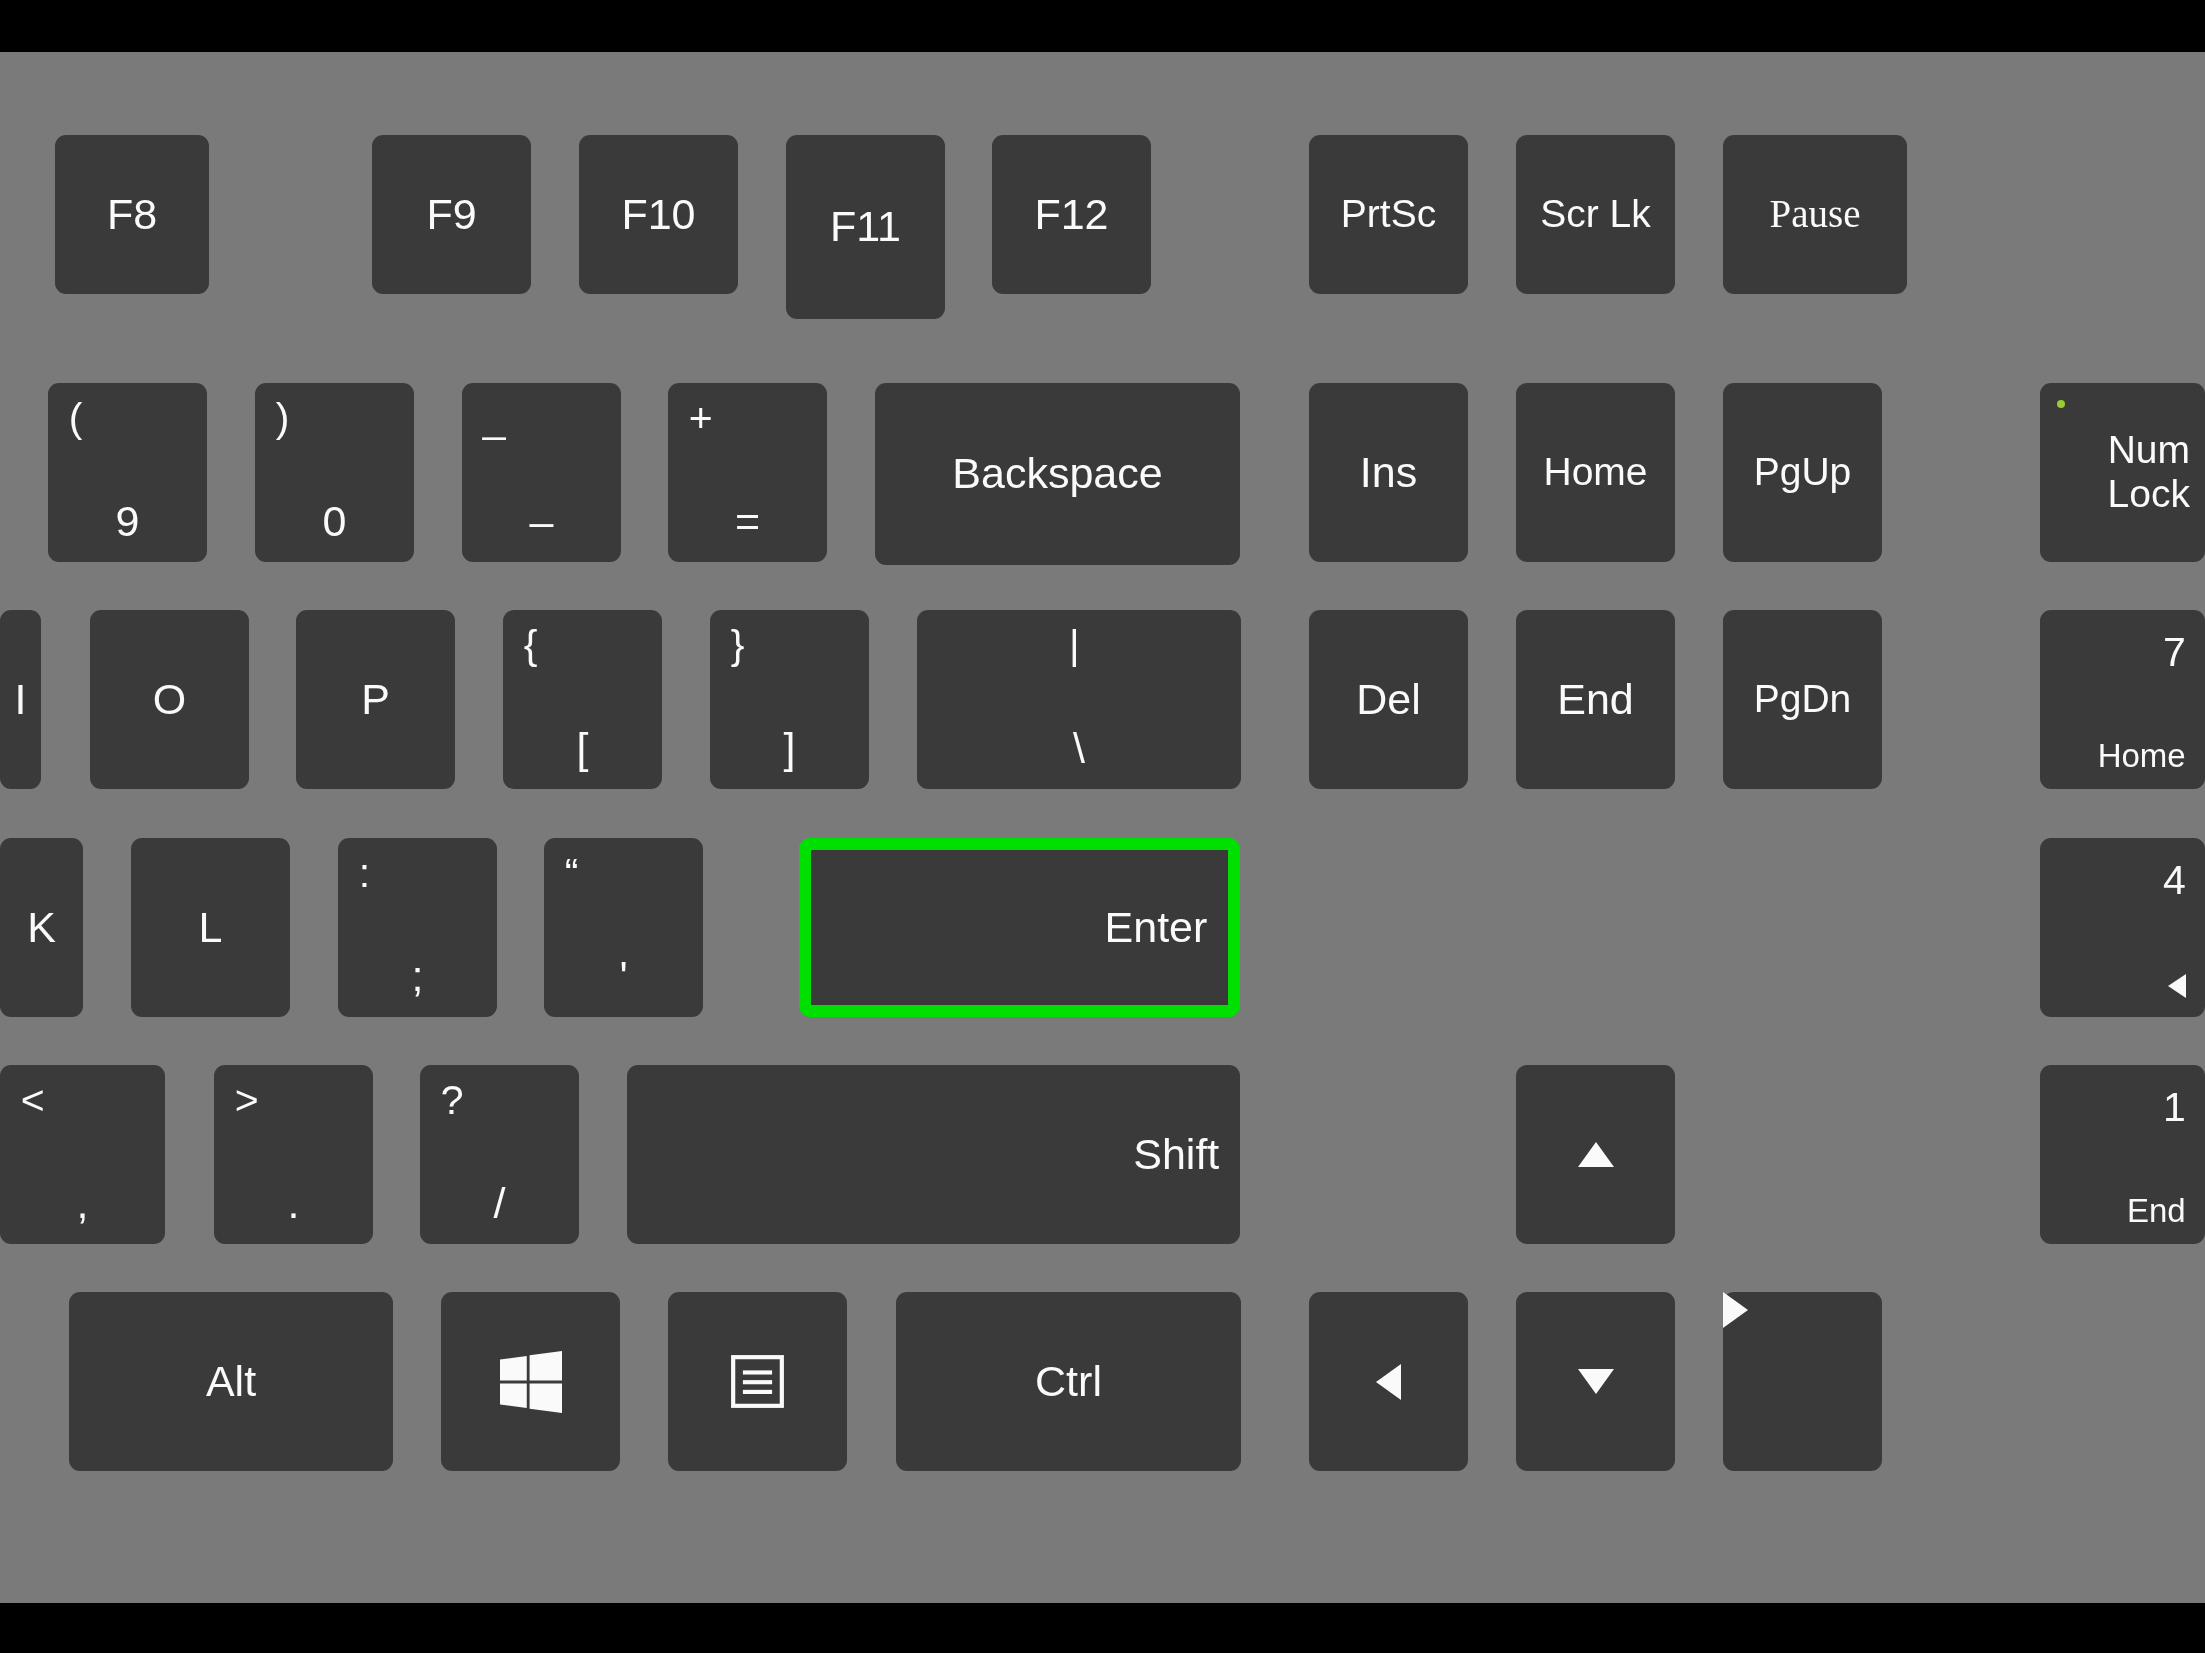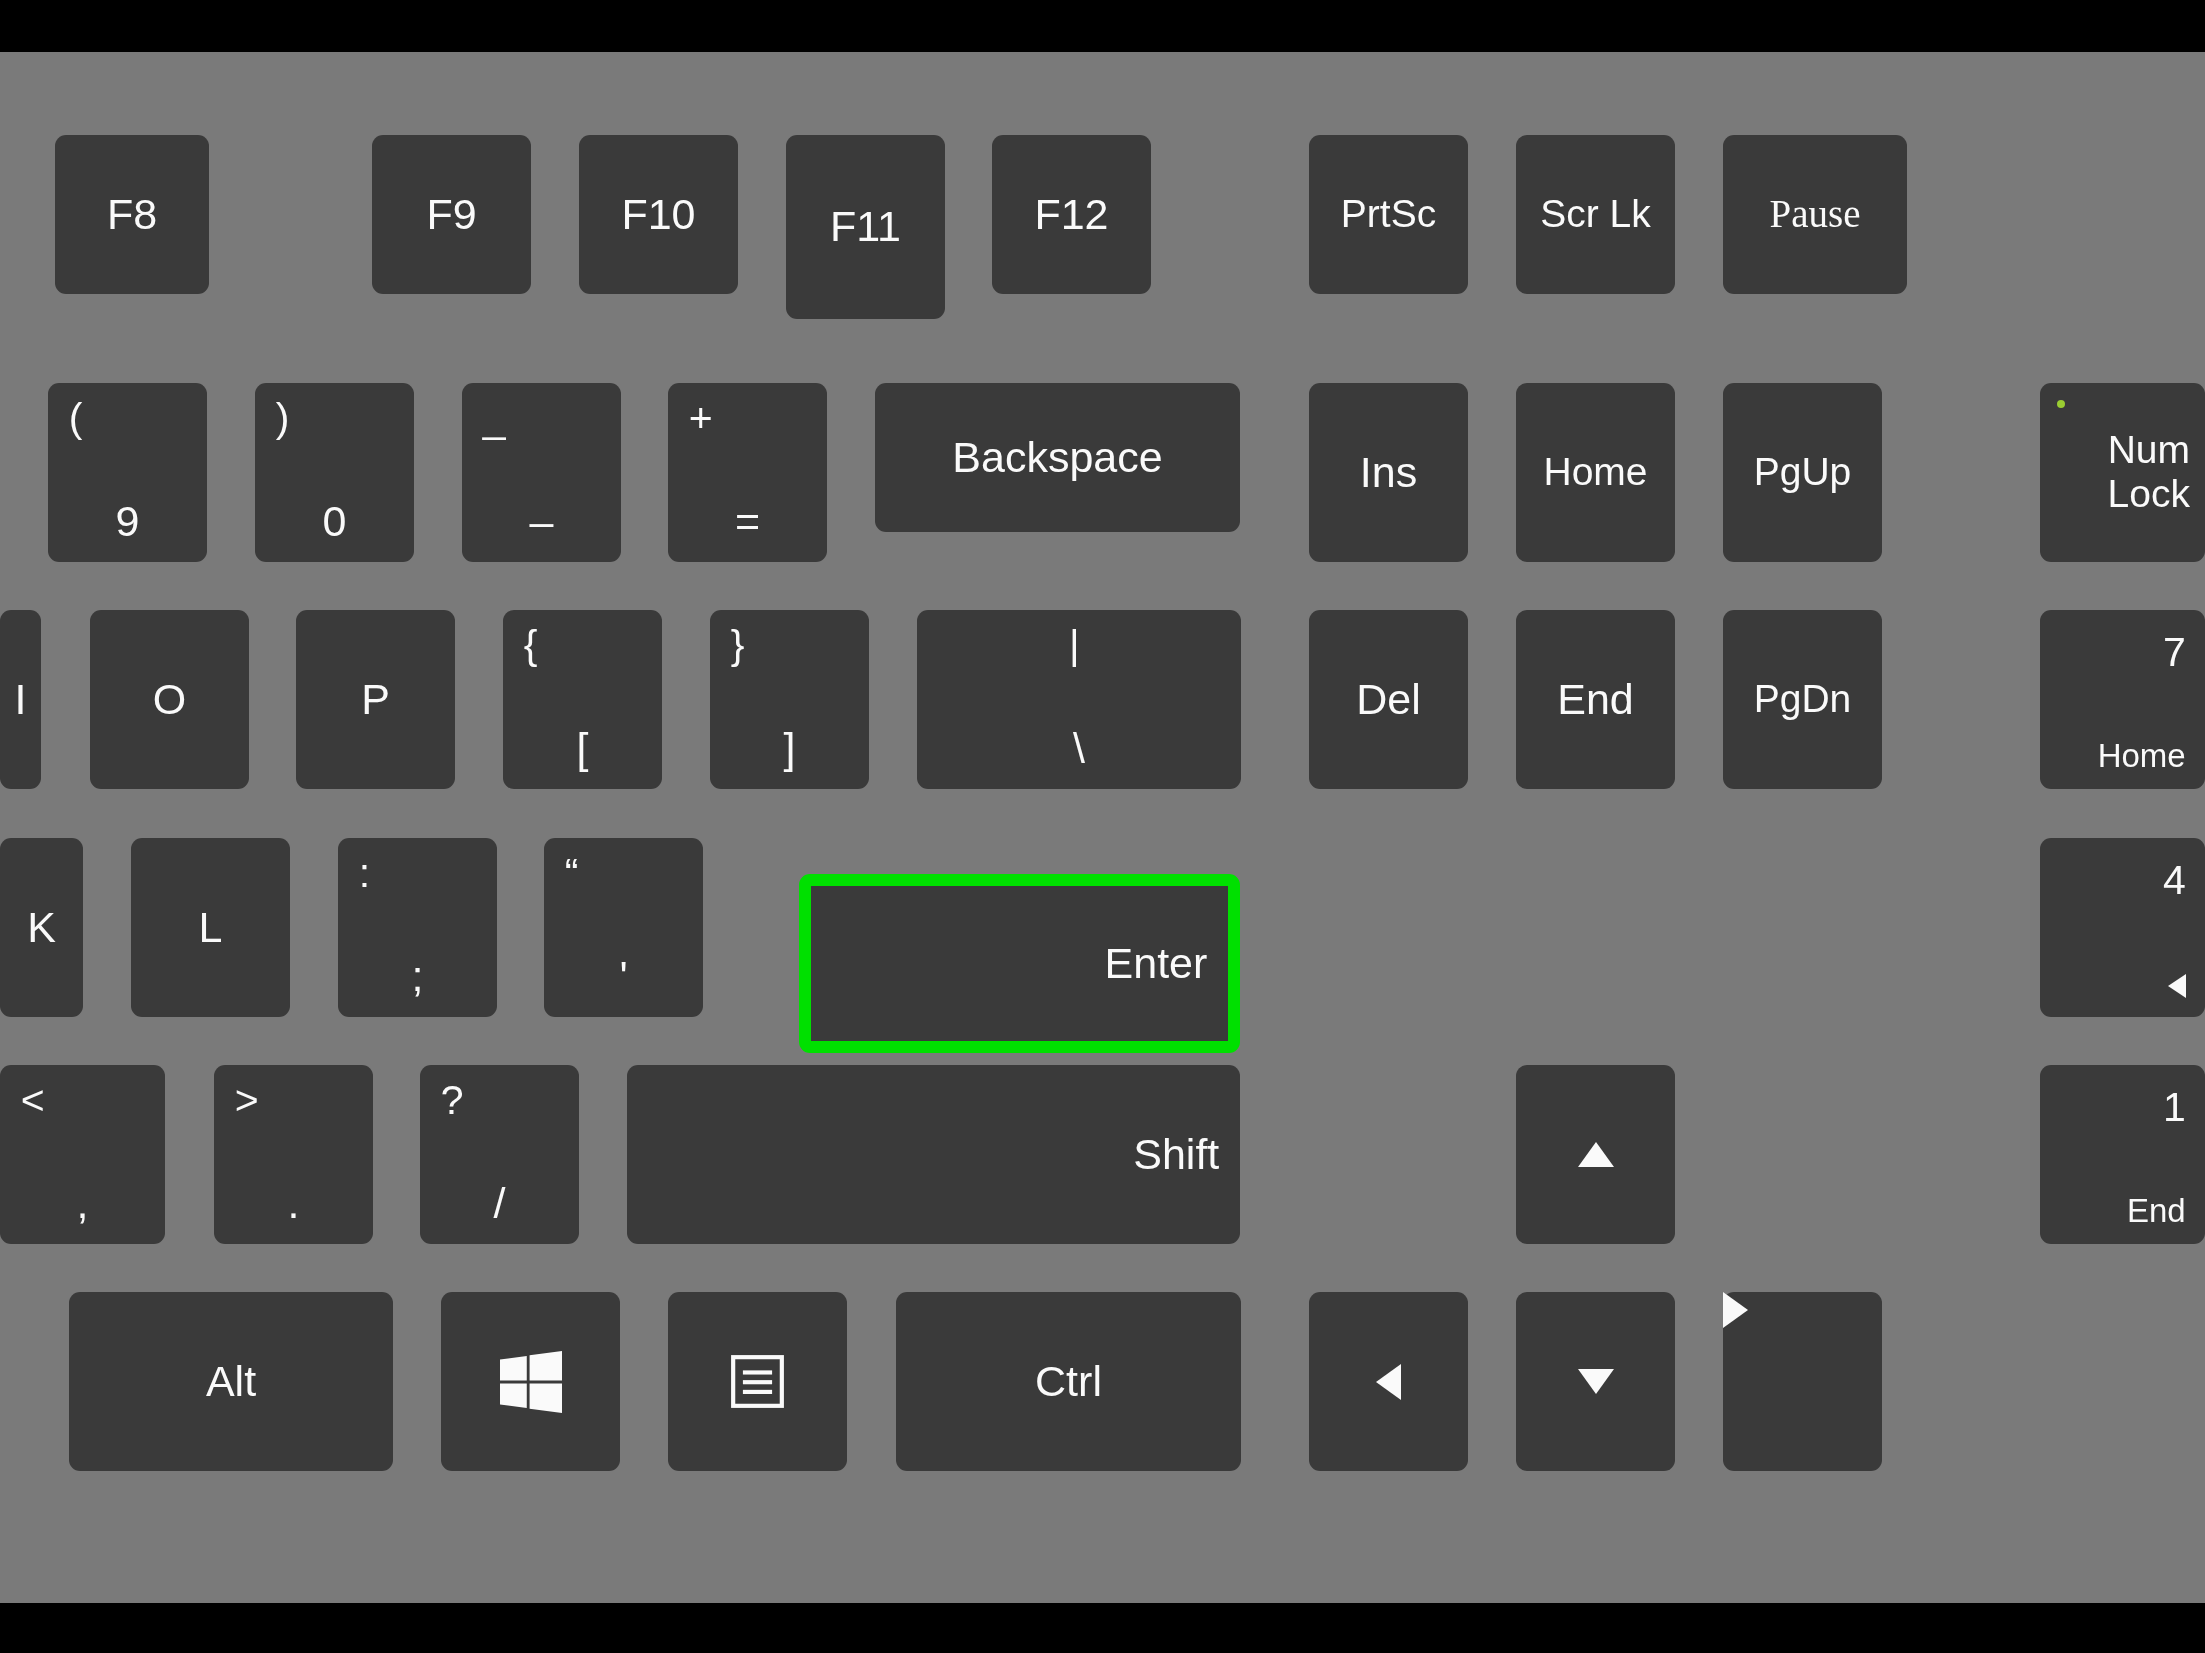--- a/index.html
+++ b/index.html
@@ -174,21 +174,21 @@
     <div class="lower">0</div>
   </div>
   <div class="key" style="left:462px; top:331px; width:159px; height:179px;">
     <div class="upper">_</div>
     <div class="lower">–</div>
   </div>
   <div class="key" style="left:668px; top:331px; width:159px; height:179px;">
     <div class="upper">+</div>
     <div class="lower">=</div>
   </div>
-  <div class="key" style="left:875px; top:331px; width:365px; height:149px;">
+  <div class="key" style="left:875px; top:331px; width:365px; height:182px;">
     <div class="center">Backspace</div>
   </div>
   <div class="key" style="left:1309px; top:331px; width:159px; height:179px;">
     <div class="center">Ins</div>
   </div>
   <div class="key" style="left:1516px; top:331px; width:159px; height:179px;">
     <div class="center small">Home</div>
   </div>
   <div class="key" style="left:1723px; top:331px; width:159px; height:179px;">
     <div class="center small">PgUp</div>
@@ -241,21 +241,21 @@
     <div class="center">L</div>
   </div>
   <div class="key" style="left:338px; top:786px; width:159px; height:179px;">
     <div class="upper">:</div>
     <div class="lower">;</div>
   </div>
   <div class="key" style="left:544px; top:786px; width:159px; height:179px;">
     <div class="upper">“</div>
     <div class="lower">'</div>
   </div>
-  <div class="key highlight" style="left:799px; top:786px; width:441px; height:179px;margin-top:36px;">
+  <div class="key highlight" style="left:799px; top:786px; width:441px; height:179px;">
     <div class="right">Enter</div>
   </div>
   <div class="key" style="left:2040px; top:786px; width:165px; height:179px;">
     <div class="np-main">4</div>
     <div class="np-arrow-left"></div>
   </div>
 
   <div class="key" style="left:0px; top:1013px; width:165px; height:179px;">
     <div class="upper">&lt;</div>
     <div class="lower">,</div>

